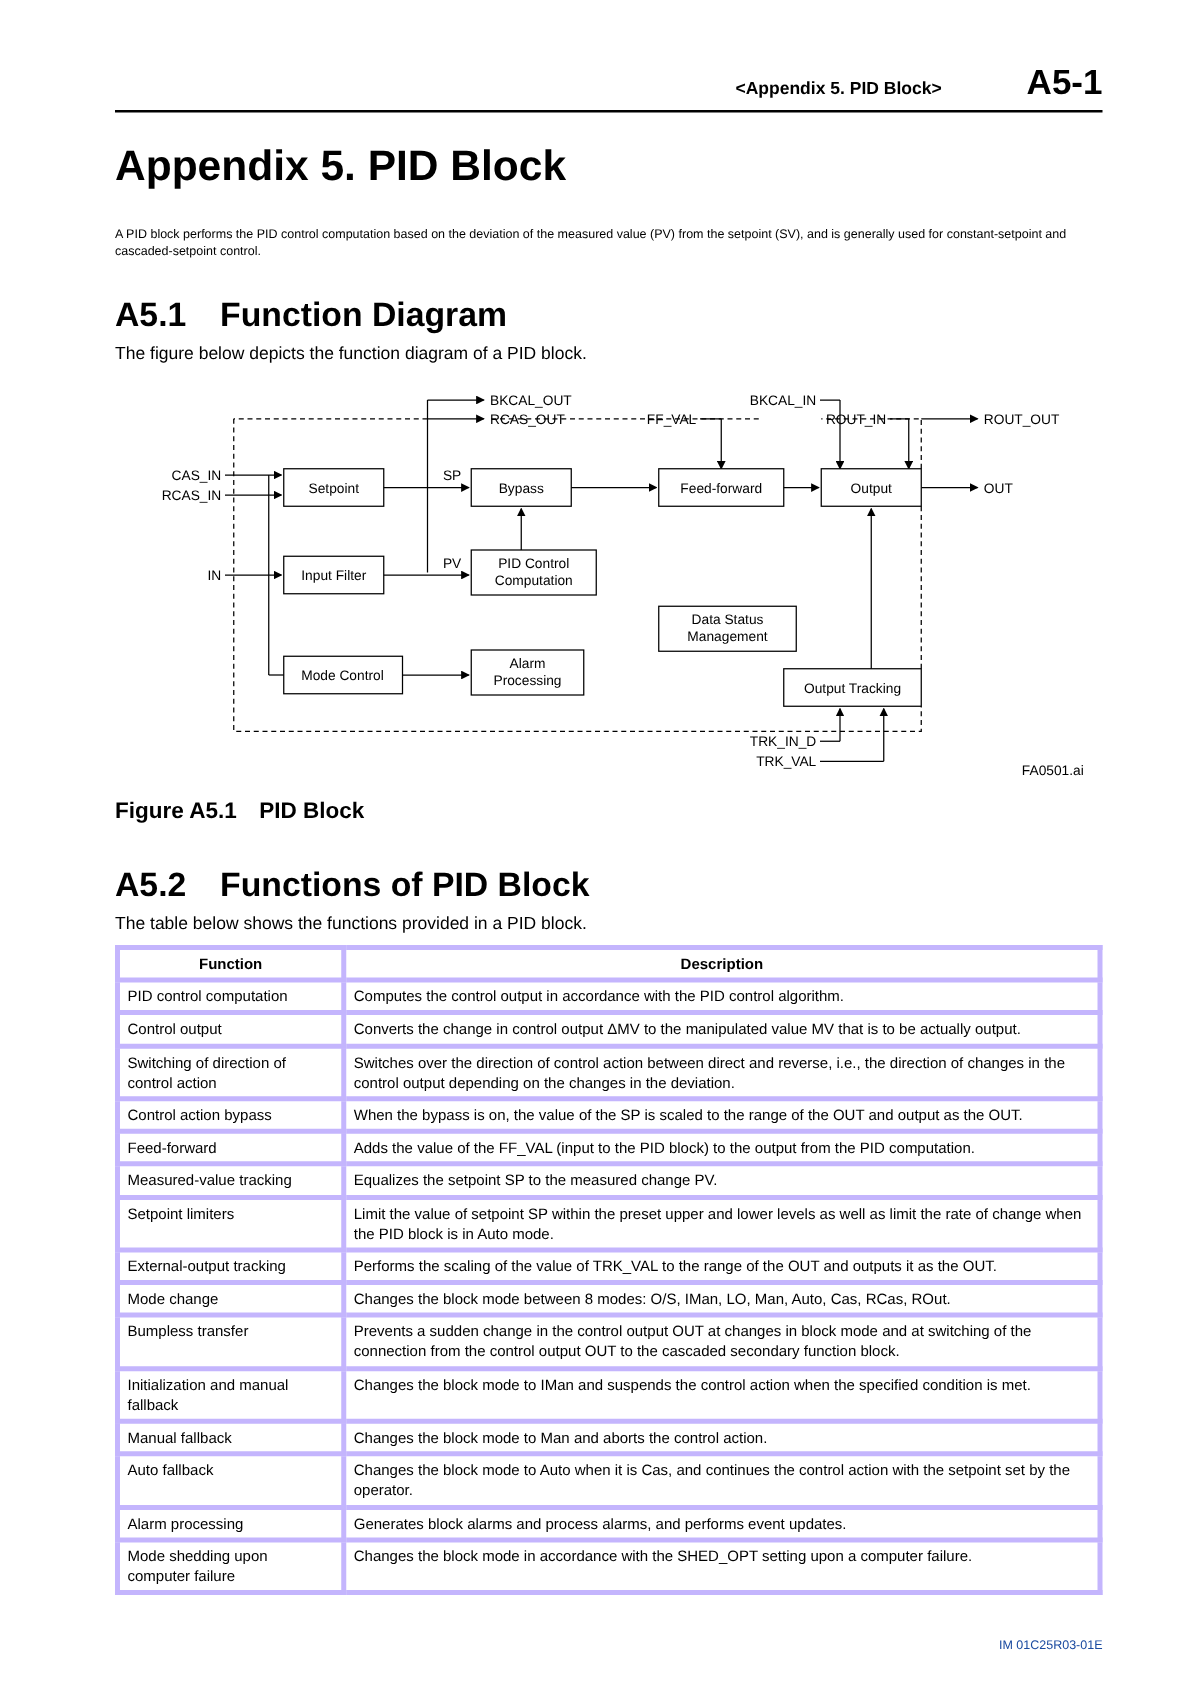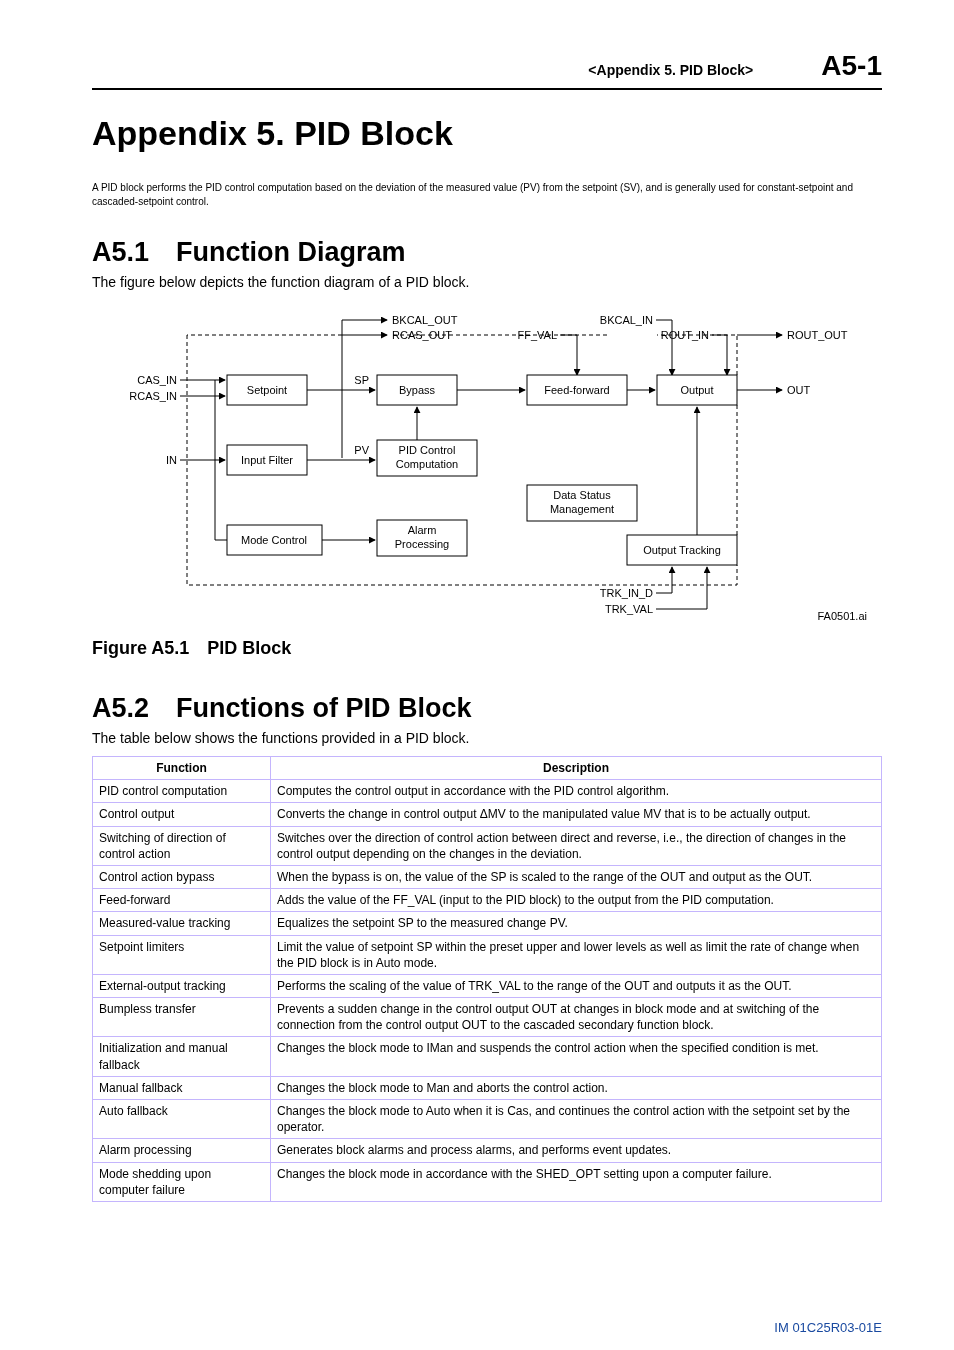--- a/index.html
+++ b/index.html
@@ -66,36 +66,36 @@
   }
   svg.diagram {
     display: block;
   }
   .tbl {
     border-collapse: collapse;
     width: 100%;
     font-size: 12px;
   }
   .tbl th, .tbl td {
-    border: 1px solid #c4b5fd;
+    border: 4px solid #c4b5fd;
     padding: 3px 6px;
     vertical-align: top;
     line-height: 1.35;
     text-align: left;
   }
   .tbl th {
     text-align: center;
     font-weight: bold;
   }
   .tbl .col-fn { width: 165px; }
   .doc-id {
     position: absolute;
     right: 72px;
-    bottom: 15px;
-    font-size: 13px;
+    bottom: 28px;
+    font-size: 10px;
     color: #1a4aa0;
   }
   .diag-box { fill: #fff; stroke: #000; stroke-width: 1; }
   .diag-text { font-family: Arial, Helvetica, sans-serif; font-size: 11px; }
   .diag-dash { fill: none; stroke: #000; stroke-width: 1; stroke-dasharray: 4 3; }
   .diag-line { fill: none; stroke: #000; stroke-width: 1; }
 </style>
 </head>
 <body>
 
@@ -259,20 +259,24 @@
         </tr>
       <tr>
           <td>Setpoint limiters</td>
           <td>Limit the value of setpoint SP within the preset upper and lower levels as well as limit the rate of change when the PID block is in Auto mode.</td>
         </tr>
       <tr>
           <td>External-output tracking</td>
           <td>Performs the scaling of the value of TRK_VAL to the range of the OUT and outputs it as the OUT.</td>
         </tr>
       <tr>
+          <td>Mode change</td>
+          <td>Changes the block mode between 8 modes: O/S, IMan, LO, Man, Auto, Cas, RCas, ROut.</td>
+        </tr>
+      <tr>
           <td>Bumpless transfer</td>
           <td>Prevents a sudden change in the control output OUT at changes in block mode and at switching of the connection from the control output OUT to the cascaded secondary function block.</td>
         </tr>
       <tr>
           <td>Initialization and manual fallback</td>
           <td>Changes the block mode to IMan and suspends the control action when the specified condition is met.</td>
         </tr>
       <tr>
           <td>Manual fallback</td>
           <td>Changes the block mode to Man and aborts the control action.</td>

